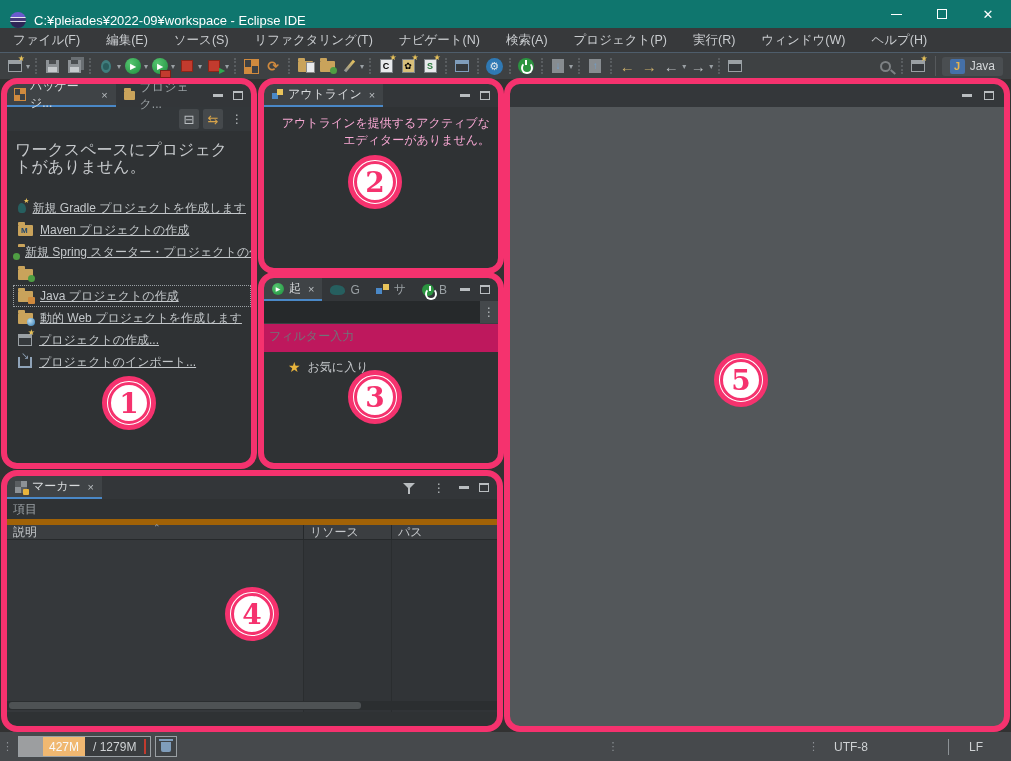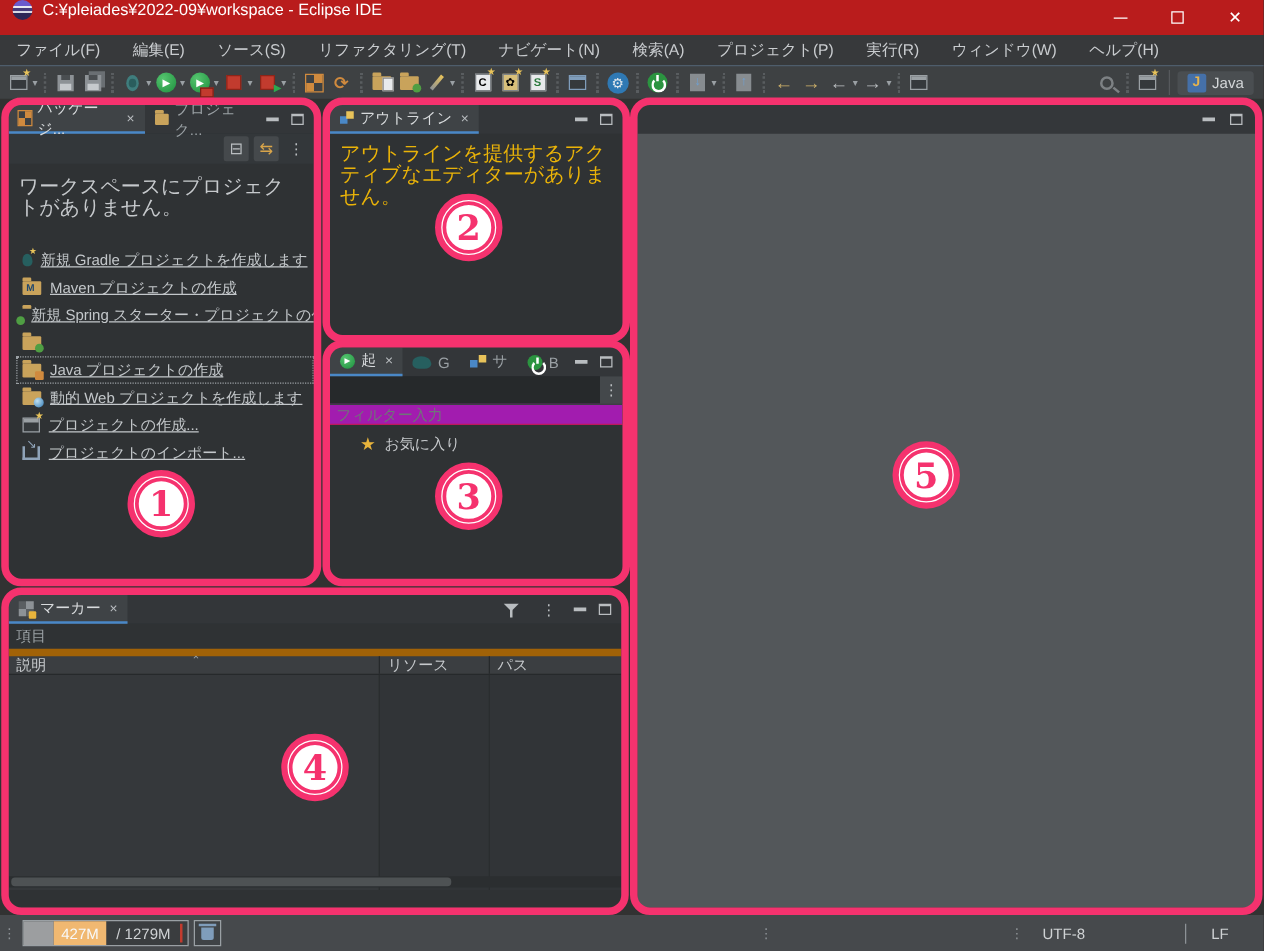--- a/index.html
+++ b/index.html
@@ -1,22 +1,22 @@
 <!DOCTYPE html>
 <html><head>
 <meta charset="utf-8">
 <style>
   * { margin:0; padding:0; box-sizing:border-box; }
   html,body { width:1011px; height:761px; background:#323232; overflow:hidden;
     font-family:"Liberation Sans","DejaVu Sans",sans-serif; }
   #app { position:relative; width:1011px; height:761px; background:#323232; }
 
   
-  #titlebar { position:absolute; left:0; top:0; width:1011px; height:28px; background:#b91c1c;
-    display:flex; align-items:flex-start; color:#fff; font-size:13px; }
+  #titlebar { position:absolute; left:0; top:0; width:1011px; height:28px; background:#0f766e;
+    display:flex; align-items:flex-end; color:#fff; font-size:13px; }
   .app-logo { width:16px; height:16px; border-radius:50%; margin:0 8px 0 10px;
     background:linear-gradient(#6a5acd 0 30%, #e8e8f0 30% 40%, #463a7a 40% 55%, #d8d8e4 55% 65%, #2e2657 65% 100%); }
   .win-controls { margin-left:auto; display:flex; height:28px; }
   .win-btn { width:46px; height:28px; display:flex; align-items:center; justify-content:center;
     color:#fff; font-size:13px; }
   .glyph-min { width:11px; height:1px; background:#fff; display:inline-block; }
   .glyph-max { width:10px; height:10px; border:1px solid #fff; display:inline-block; }
 
   
   #menubar { position:absolute; left:0; top:28px; width:1011px; height:24px; background:#37393b;
@@ -103,26 +103,26 @@
   .ic-gradle { width:15px; height:10px; background:#265f5f; border-radius:50% 60% 40% 40%; position:relative; display:inline-block; }
   .ic-gradle.star::after { content:"\2605"; position:absolute; right:-4px; top:-6px; color:#e8c35a; font-size:7px; }
   .ic-mfolder::after { content:"M"; position:absolute; left:3px; top:1px; font-size:8px; font-weight:bold; color:#21486e; }
   .ic-folder.globe::after { content:""; position:absolute; right:-2px; bottom:-2px; width:8px; height:8px; border-radius:50%;
     background:radial-gradient(circle at 35% 35%, #bfe0f2, #2f79b4); }
   .ic-folder.orange::after { content:""; position:absolute; right:-2px; bottom:-2px; width:7px; height:7px; background:#d08a3e; border-radius:1px; }
   .ic-import { width:14px; height:11px; border:2px solid #8fa3b8; border-top:none; position:relative; display:inline-block; }
   .ic-import::after { content:"\2198"; position:absolute; left:1px; top:-7px; color:#8fa3b8; font-size:10px; }
 
   
-  .outline-message { color:#eab308; font-size:16px; padding:8px; line-height:17px; }
+  .outline-message { color:#f9a8d4; font-size:12px; padding:8px; line-height:17px;text-align:right; }
 
   
   .lv-toolbar { height:22px; background:#26292b; display:flex; align-items:center; justify-content:flex-end; }
   .lv-menu { width:18px; height:22px; background:#44484b; display:flex; align-items:center; justify-content:center; }
-  .lv-filter { height:17px; background:#a21caf; border-top:1px solid #3c4043; border-bottom:1px solid #be185d; display:flex; }
+  .lv-filter { height:29px; background:#be185d; border-top:1px solid #3c4043; border-bottom:4px solid #be185d; display:flex; }
   .lv-filter input { flex:1; background:transparent; border:none; outline:none; color:#c6c9cc;
     font-size:12px; padding:0 5px; font-family:inherit; }
   .lv-filter input::placeholder { color:#6f7578; }
   .fav-row { display:flex; align-items:center; gap:7px; height:22px; padding-left:24px; color:#c6c9cc; font-size:12px; margin-top:4px; }
   .ic-star { color:#e8b43c; font-size:14px; }
   .tab-letter { font-size:12px; }
   .ic-nodes { width:13px; height:12px; position:relative; display:inline-block; }
   .ic-nodes::before { content:""; position:absolute; left:0; top:4px; width:6px; height:6px; background:#4a88c7; }
   .ic-nodes::after { content:""; position:absolute; right:0; top:0; width:6px; height:6px; background:#e8c35a; }
 

